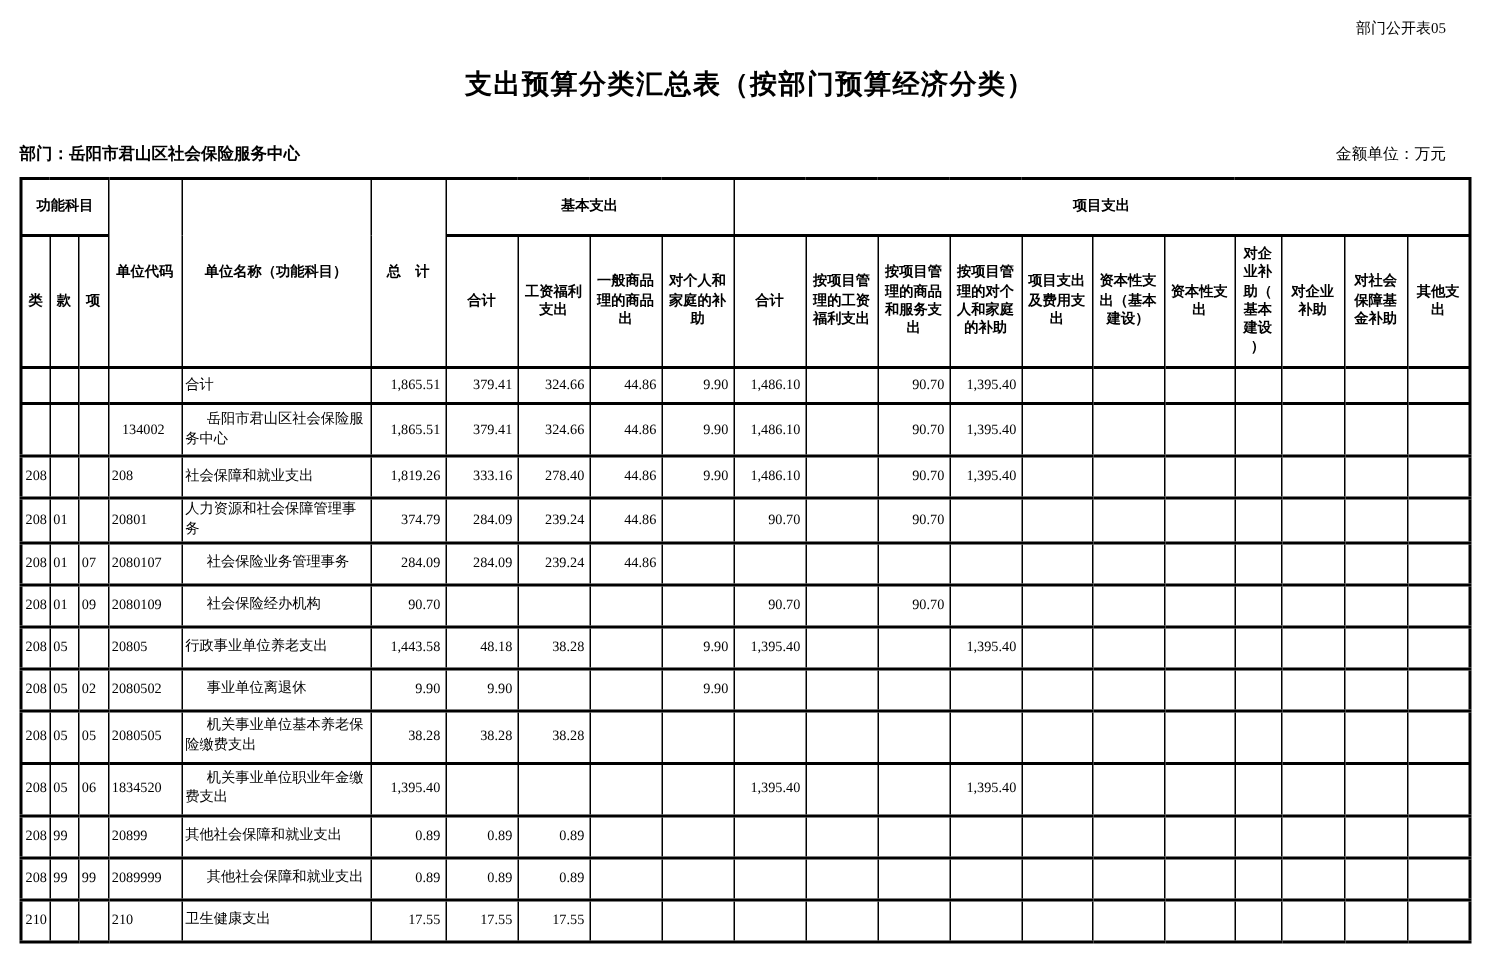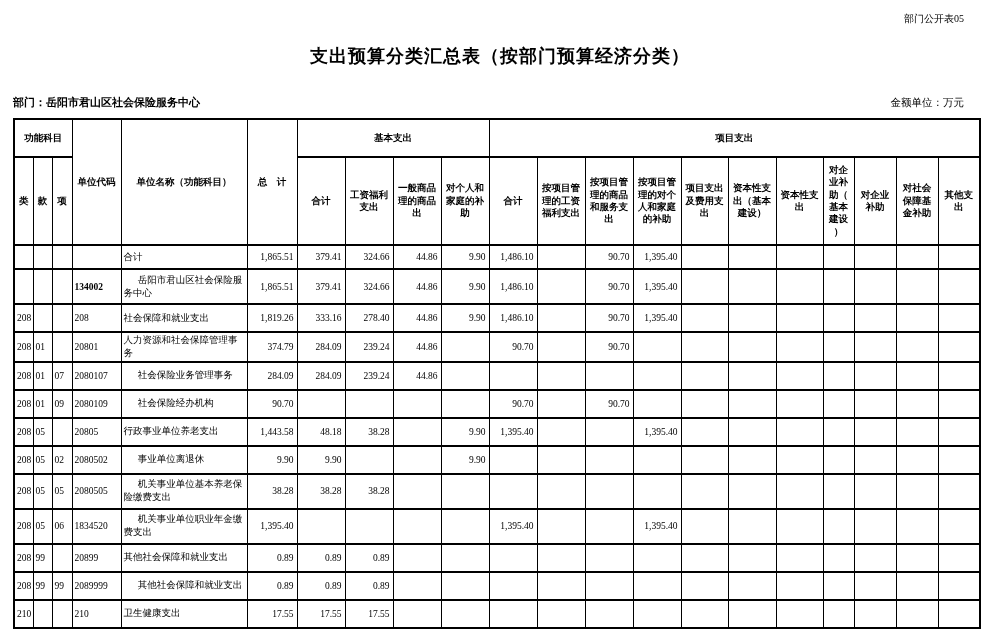--- a/index.html
+++ b/index.html
@@ -26,21 +26,21 @@
     padding:1px 2px;font-size:9.5px;overflow:hidden;vertical-align:middle;
   }
   th{font-weight:bold;text-align:center;white-space:pre-line;line-height:1.3;}
   thead tr.hdr-group{height:38px;}
   thead tr.hdr-leaf{height:88px;}
   tbody tr{height:28px;}
   tbody tr.first-row{height:24px;}
   tbody tr.two-line{height:35px;}
   td.kv{text-align:left;padding-left:2px;}
   td.code{text-align:left;padding-left:2px;}
-  td.code.right{text-align:left;padding-right:4px;font-weight:bold;}
+  td.code.right{text-align:center;padding-right:4px;}
   td.name{text-align:left;word-break:break-all;line-height:1.35;padding-left:2px;padding-right:2px;}
   td.name.indent{text-indent:1.5em;}
   td.num{text-align:right;padding-right:3px;}
 </style>
 </head>
 <body>
 
 <div class="doc-label">部门公开表05</div>
 <div class="page-title">支出预算分类汇总表（按部门预算经济分类）</div>
 <div class="meta-row">

